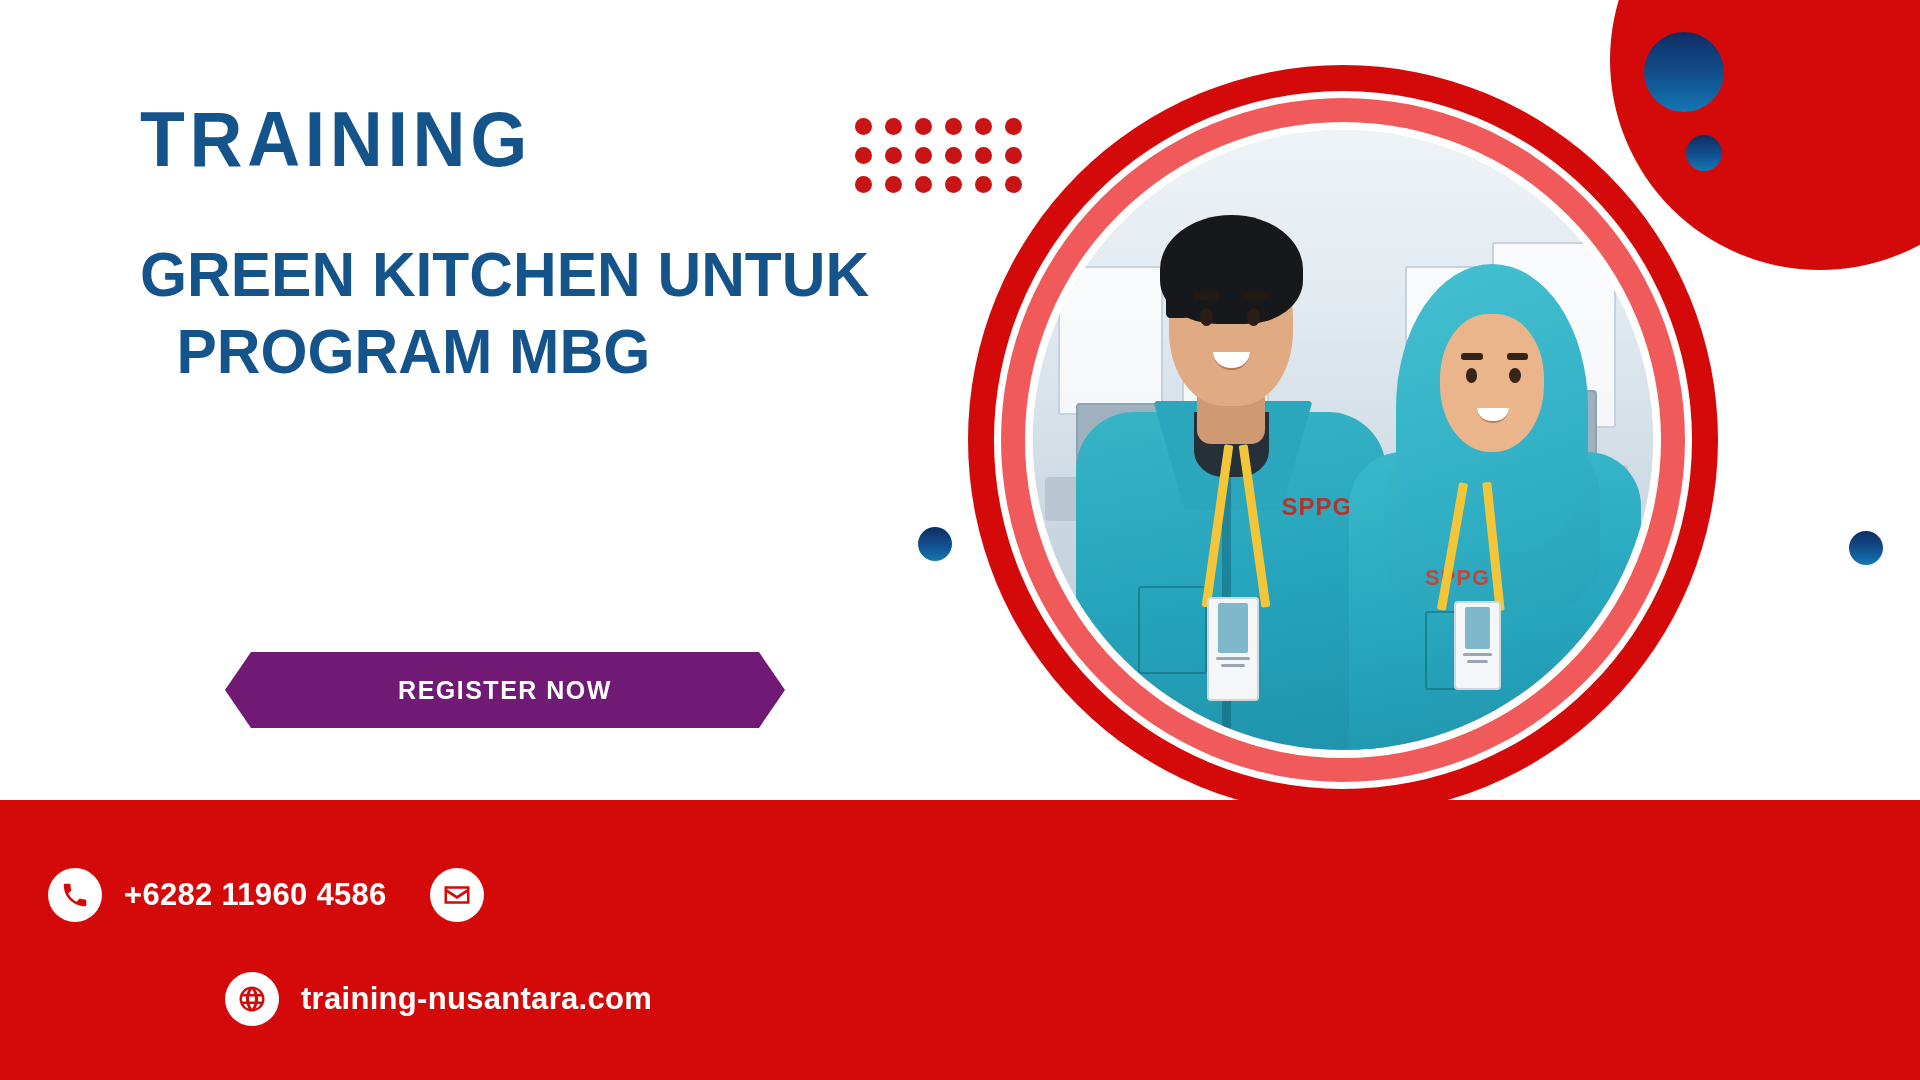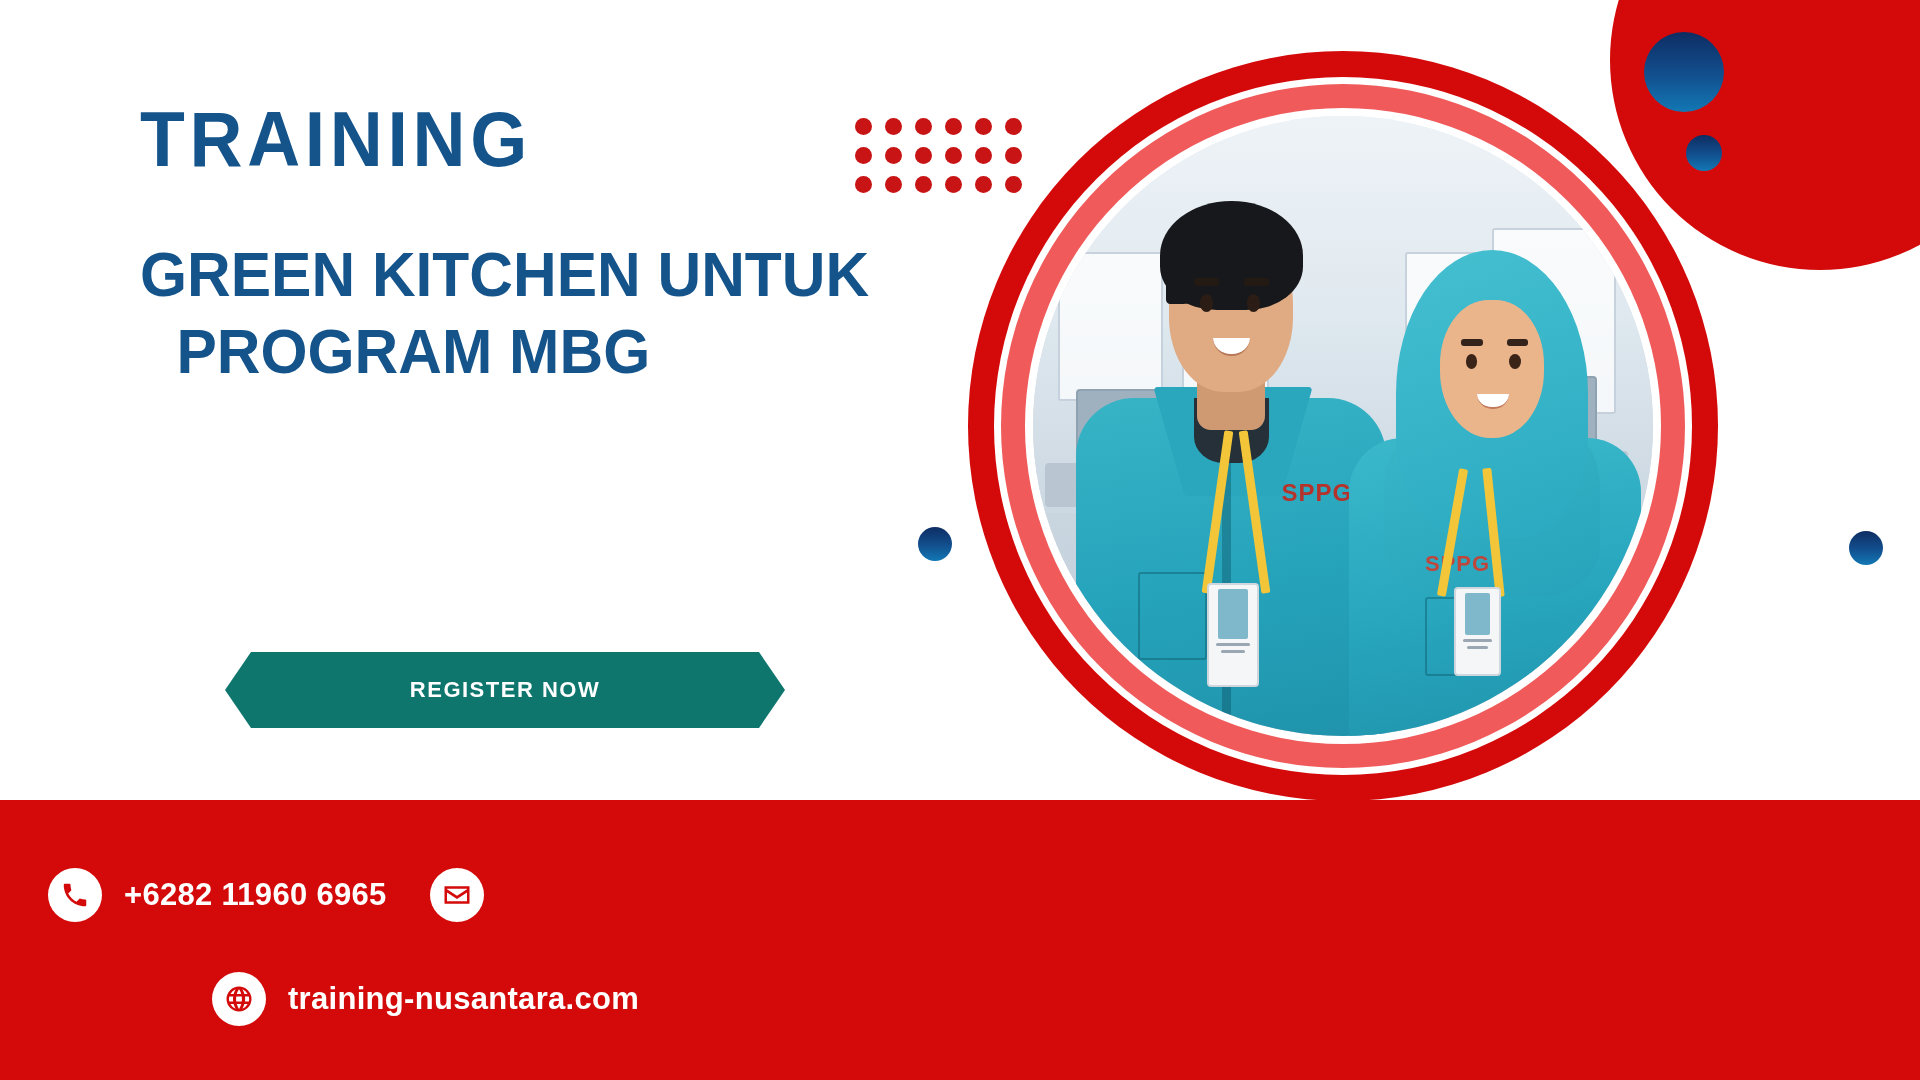--- a/index.html
+++ b/index.html
@@ -63,33 +63,33 @@
     max-width:800px;
     transform:scaleX(0.96); transform-origin:left center;
   }
   .headline .l1{ display:block; }
   .headline .l2{ display:block; margin-left:38px; }
 
   
   .register-btn{
     position:absolute; left:225px; top:652px;
     width:560px; height:76px;
-    background:#0f766e; color:#ffffff;
+    background:#701a75; color:#ffffff;
     border:none; cursor:pointer;
     display:flex; align-items:center; justify-content:center;
     font-family:"Liberation Sans", sans-serif;
-    font-size:22px; font-weight:bold; letter-spacing:1.5px;
+    font-size:25px; font-weight:bold; letter-spacing:1.5px;
     z-index:7;
     clip-path: polygon(26px 0, calc(100% - 26px) 0, 100% 50%, calc(100% - 26px) 100%, 26px 100%, 0 50%);
     border-radius:10px;
   }
 
   
   .photo-frame{
-    position:absolute; left:968px; top:51px;
+    position:absolute; left:968px; top:65px;
     width:750px; height:750px; z-index:5;
     border-radius:50%;
     background:#d40a0a;
     padding:26px;
   }
   .ring-white-1{
     width:100%; height:100%; border-radius:50%;
     background:#ffffff; padding:7px;
   }
   .ring-light-red{
@@ -245,21 +245,21 @@
   
   .contact-bar{
     position:absolute; left:0; bottom:0; width:1920px; height:280px;
     background:#d40a0a; z-index:8;
   }
   .contact-row{
     position:absolute; display:flex; align-items:center; gap:22px;
   }
   .row-1{ left:48px; top:68px; }
   .row-2{ left:430px; top:68px; }
-  .row-3{ left:212px; top:172px; }
+  .row-3{ left:225px; top:172px; }
   .ic{
     width:54px; height:54px; border-radius:50%;
     background:#ffffff; display:flex; align-items:center; justify-content:center;
     flex:0 0 auto;
   }
   .ic svg{ width:30px; height:30px; fill:#d40a0a; }
   .ctext{
     color:#ffffff; font-size:31px; font-weight:bold;
     font-family:"Liberation Sans", sans-serif; white-space:nowrap;
     letter-spacing:.3px;
@@ -399,21 +399,21 @@
 </div>
 
 <div class="contact-bar">
 
   <div class="contact-row row-1">
     <span class="ic">
       <svg viewBox="0 0 24 24">
           <path d="M6.6 10.8c1.4 2.8 3.8 5.1 6.6 6.6l2.2-2.2c.3-.3.7-.4 1-.2 1.2.4 2.4.6 3.6.6.6 0 1 .4 1 1V20c0 .6-.4 1-1 1C10.6 21 3 13.4 3 4c0-.6.4-1 1-1h3.4c.6 0 1 .4 1 1 0 1.3.2 2.5.6 3.6.1.3 0 .7-.2 1l-2.2 2.2z"></path>
         </svg>
     </span>
-    <span class="ctext">+6282 11960 6965</span>
+    <span class="ctext">+6282 11960 4586</span>
   </div>
 
   <div class="contact-row row-2">
     <span class="ic">
       <svg viewBox="0 0 24 24">
           <path d="M2 5h20v14H2V5zm2 2v.4l8 5.2 8-5.2V7H4zm0 2.9V17h16V9.9l-8 5.2-8-5.2z"></path>
         </svg>
     </span>
   </div>
 

